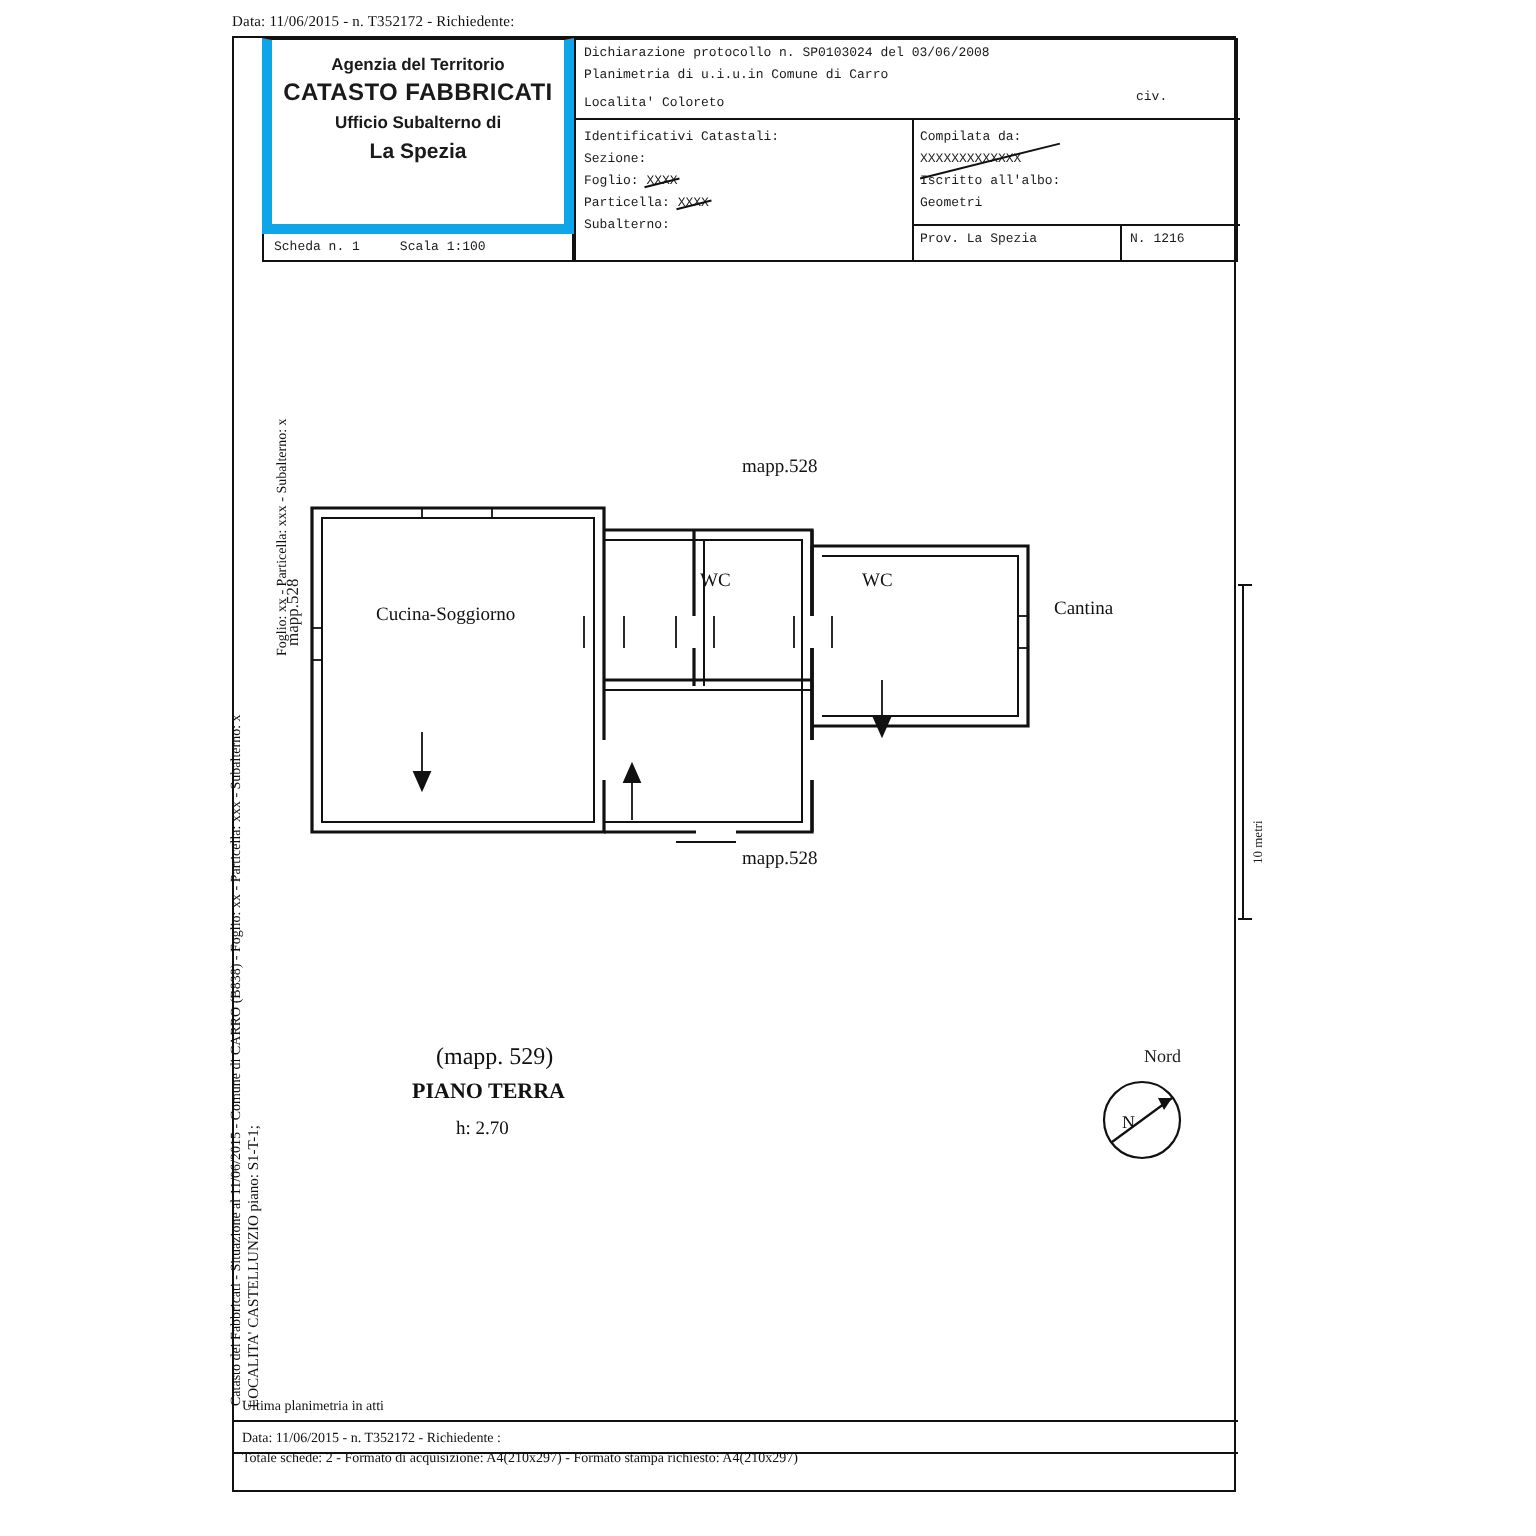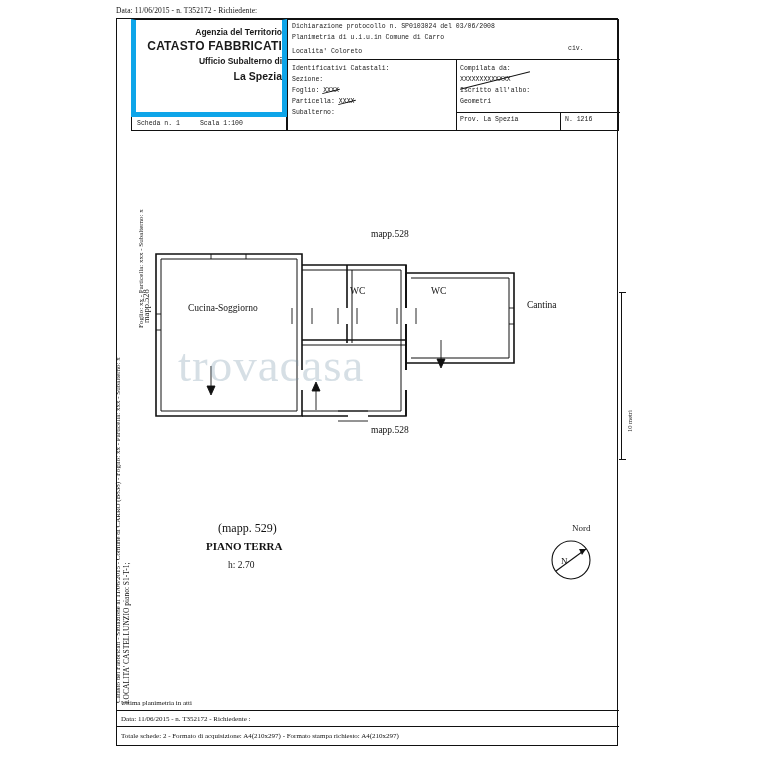--- a/index.html
+++ b/index.html
@@ -43,21 +43,21 @@
     left: 0; top: 0;
     width: 502px; height: 117px;
   }
   .hdr-left {
     position: absolute;
     left: 14px; top: 0;
     width: 156px; height: 98px;
     border: 5px solid #0ea5e9;
     border-top: 1px solid #111;
     box-sizing: border-box;
-    text-align: right;
+    text-align: center;
   }
   .hdr-left .l1 {
     font-size: 8.5px; font-weight: bold; margin-top: 7px;
   }
   .hdr-left .l2 {
     font-size: 12px; font-weight: bold; letter-spacing: 0.2px; margin-top: 2px;
   }
   .hdr-left .l3 {
     font-size: 8.5px; font-weight: bold; margin-top: 3px;
   }
@@ -278,21 +278,21 @@
   .footer-txt {
     position: absolute;
     font-family: "Liberation Serif", serif;
     font-size: 7px;
     color: #111;
     left: 4px;
     white-space: nowrap;
   }
   .f-t0 { bottom: 38px; }
   .f-t1 { bottom: 22px; }
-  .f-t2 { bottom: 5px; }
+  .f-t2 { bottom: 12px; }
 </style>
 </head>
 <body>
 
 <div class="page">
 
   <div class="top-meta">Data: 11/06/2015 - n. T352172 - Richiedente:</div>
 
   <div class="doc-frame">
 
@@ -418,21 +418,20 @@
         <path d="M95,348 L95,375"></path>
         <path d="M91,368 L95,377 L99,368 Z"></path>
         <path d="M325,322 L325,348"></path>
         <path d="M321,341 L325,350 L329,341 Z"></path>
         <path d="M200,392 L200,366"></path>
         <path d="M196,373 L200,364 L204,373 Z"></path>
       </g>
     </svg>
   </div>
 
-  <div class="watermark">trovacasa</div>
 
   <div class="lbl lbl-cucina">Cucina-Soggiorno</div>
   <div class="lbl lbl-wc1">WC</div>
   <div class="lbl lbl-wc2">WC</div>
   <div class="lbl lbl-cantina">Cantina</div>
   <div class="lbl lbl-mapp-top">mapp.528</div>
   <div class="lbl lbl-mapp-bot">mapp.528</div>
 
   <div class="lbl lbl-mapp529">(mapp. 529)</div>
   <div class="lbl lbl-piano">PIANO TERRA</div>

